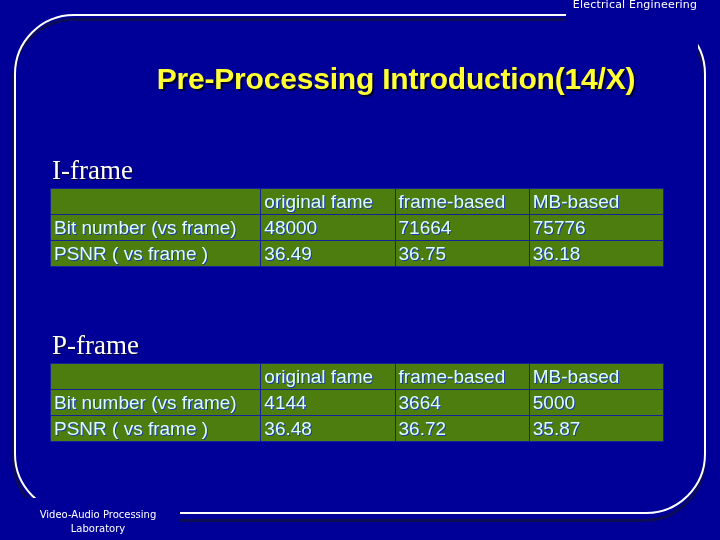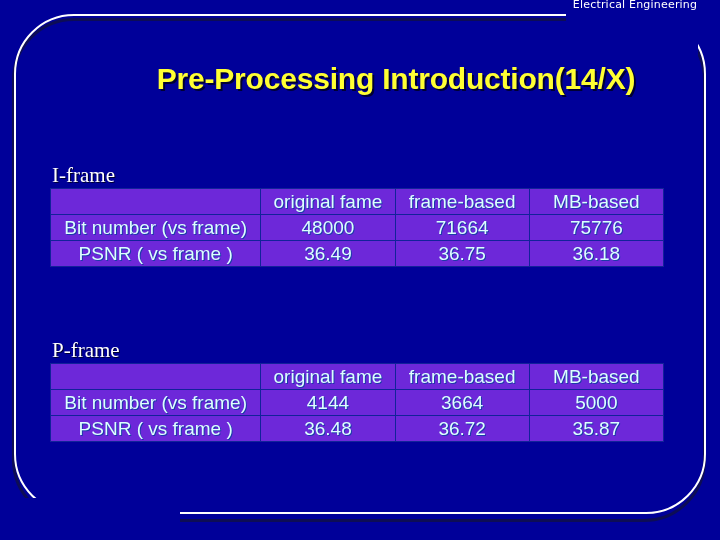--- a/index.html
+++ b/index.html
@@ -91,46 +91,45 @@
     text-shadow: 2px 2px 0 #000033;
     letter-spacing: -0.2px;
     padding-left: 36px;
   }
 
   
   .section-label {
     position: absolute;
     color: #ffffff;
     font-family: "Liberation Serif", serif;
-    font-size: 21px;
+    font-size: 27px;
     text-shadow: 1px 1px 0 #000033;
-    margin-top: 8px;
   }
   #label-i { left: 52px; top: 155px; }
   #label-p { left: 52px; top: 330px; }
 
   
   .tbl {
     position: absolute;
     left: 50px;
     width: 614px;
     border-collapse: collapse;
     table-layout: fixed;
     font-family: "Liberation Sans", sans-serif;
   }
   #tbl-iframe { top: 188px; }
   #tbl-pframe { top: 363px; }
 
   .tbl td, .tbl th {
-    background: #6d28d9;
+    background: #4d7c0f;
     border: 1px solid #12229a;
     color: #ddffff;
     font-size: 19px;
     font-weight: normal;
-    text-align: center;
+    text-align: left;
     padding: 1px 3px;
     height: 26px;
     box-sizing: border-box;
     text-shadow: 1px 1px 0 #1b3ba8;
     white-space: nowrap;
     overflow: hidden;
   }
   .tbl .col-label { width: 210px; }
   .tbl .col-data  { width: 134px; }
   .tbl .corner-cell { }
@@ -207,14 +206,18 @@
       </tr>
       <tr>
         <td class="col-label">PSNR ( vs frame )</td>
         <td class="col-data">36.48</td>
         <td class="col-data">36.72</td>
         <td class="col-data">35.87</td>
       </tr>
     </tbody>
   </table>
 
+  <div class="footer-text">
+    <div>Video-Audio Processing</div>
+    <div>Laboratory</div>
+  </div>
 
 </div>
 
 </body></html>

